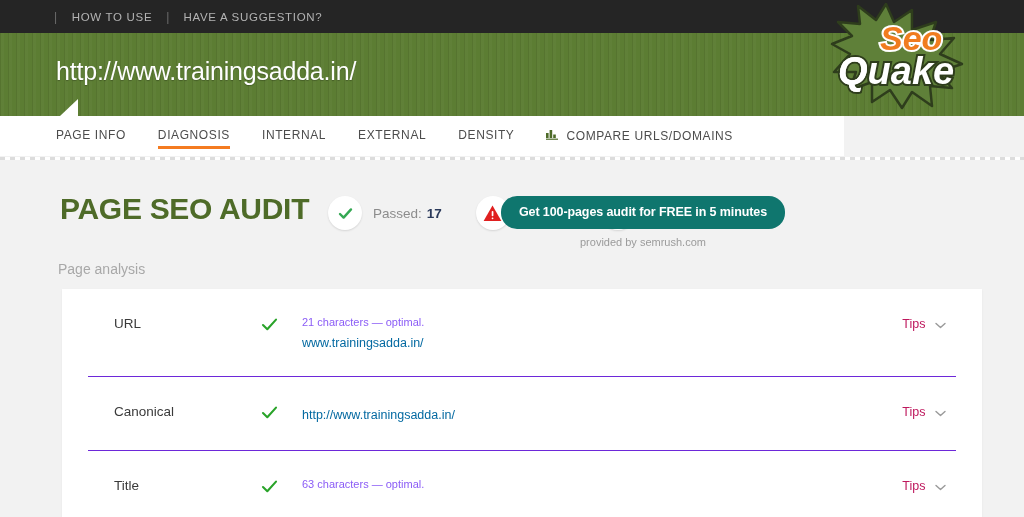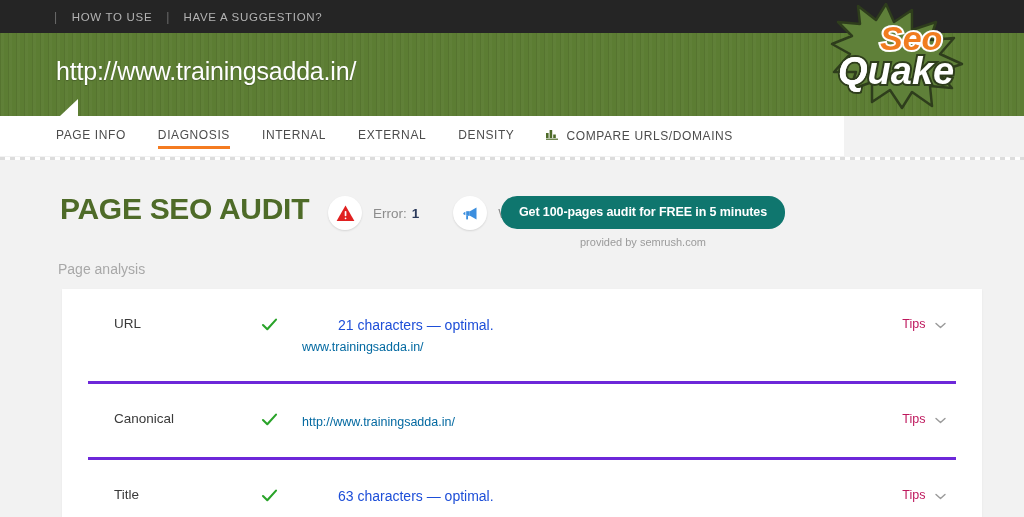--- a/index.html
+++ b/index.html
@@ -126,30 +126,30 @@
   
   .card {
     position: absolute; left: 62px; top: 129px;
     width: 920px; min-height: 260px;
     background: #ffffff;
     box-shadow: 0 1px 2px rgba(0,0,0,.06);
   }
   .row {
     position: relative; display: flex; align-items: flex-start;
     padding: 26px 0 24px 0; margin: 0 26px;
-    border-bottom: 3px solid #6d28d9;
+    border-bottom: 1px solid #6d28d9;
   }
   .row:first-child { border-top: none; }
   .row-name {
     width: 172px; flex: 0 0 172px;
     color: #3a3a3a; font-size: 13.5px; padding-left: 26px; padding-top: 1px;
   }
   .row-check { width: 42px; flex: 0 0 42px; padding-top: 0; }
   .row-body { flex: 1 1 auto; padding-left: 0; }
-  .row-msg { color: #1d4ed8; font-size: 14px; line-height: 1.45; margin-left: 36px; }
+  .row-msg { color: #8b5cf6; font-size: 11px; line-height: 1.45; }
   .row-sub { color: #0369a1; font-size: 12.5px; margin-top: 4px; line-height: 1.4; }
   .row-tips {
     flex: 0 0 96px; width: 96px; text-align: right;
     color: #be185d; font-size: 12.5px; padding-top: 2px; padding-right: 10px;
     cursor: pointer; white-space: nowrap;
   }
   .chev { display: inline-block; margin-left: 6px; vertical-align: middle; }
 </style>
 </head>
 <body>
@@ -209,20 +209,29 @@
   </div>
   <div class="dashed-sep"></div>
 
   <div class="content">
 
     <div class="audit-head">
       <div class="audit-title">PAGE SEO AUDIT</div>
 
       <div class="stats">
 
+        <div class="stat">
+          <span class="stat-badge">
+            <svg width="17" height="17" viewBox="0 0 17 17">
+              <path d="M3 9 L6.6 12.6 L14 4.4" fill="none" stroke="#34a853" stroke-width="2.4" stroke-linecap="round" stroke-linejoin="round"></path>
+            </svg>
+          </span>
+          <span class="stat-label">Passed:</span>
+          <span class="stat-value">17</span>
+        </div>
 
         <div class="stat">
           <span class="stat-badge">
             <svg width="21" height="21" viewBox="0 0 21 21">
               <path d="M10.5 2.6 L19.4 18 L1.6 18 Z" fill="#e02020"></path>
               <rect x="9.7" y="8" width="1.7" height="5.2" rx="0.8" fill="#ffffff"></rect>
               <rect x="9.7" y="14.4" width="1.7" height="1.8" rx="0.8" fill="#ffffff"></rect>
             </svg>
           </span>
           <span class="stat-label">Error:</span>

